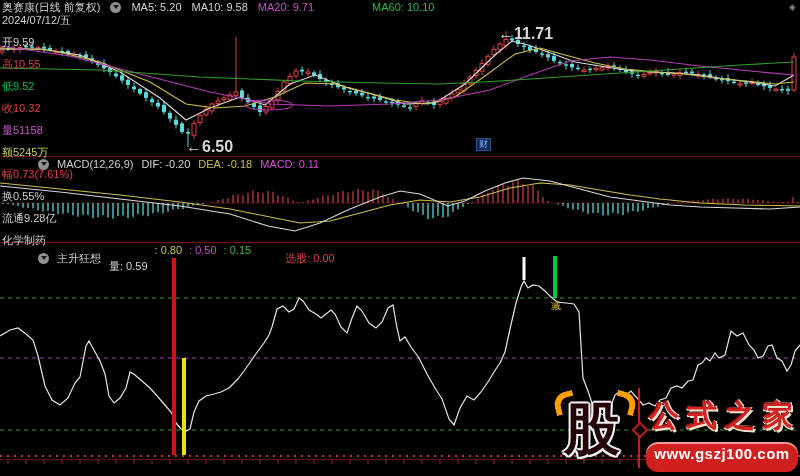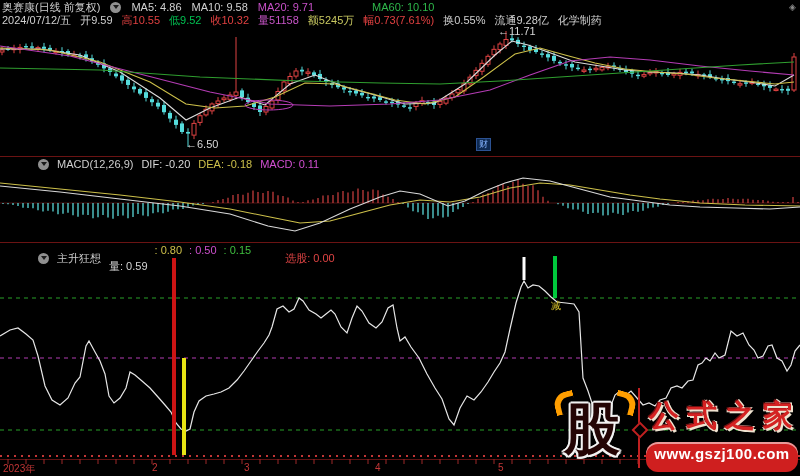--- a/index.html
+++ b/index.html
@@ -2,25 +2,25 @@
 <html><head>
 <meta charset="utf-8">
 <style>
   html,body{margin:0;padding:0;background:#000;}
   .screen{position:relative;width:800px;height:476px;background:#000;overflow:hidden;
           font-family:"Liberation Sans","DejaVu Sans",sans-serif;}
   svg{position:absolute;left:0;top:0;}
   .topbar{position:absolute;left:0;top:0;width:800px;}
   .tline{position:absolute;left:2px;white-space:nowrap;font-size:11px;line-height:13px;color:#cfcfcf;}
   .tline1{top:1px;display:flex;gap:10px;align-items:center;}
-  .tline2{top:14px;display:flex;gap:9px;}
+  .tline2{top:14px;display:flex;gap:9px;flex-direction:column;}
   .cicon{display:inline-block;width:11px;height:11px;border-radius:50%;background:#909090;position:relative;flex:0 0 auto;}
   .cicon::after{content:"";position:absolute;left:2.5px;top:3px;border:3px solid transparent;border-top:4px solid #1a1a1a;}
   .phead{position:absolute;left:2px;white-space:nowrap;font-size:11px;line-height:12px;display:flex;gap:8px;align-items:center;color:#cfcfcf;z-index:3;padding-left:36px;}
-  .pos-label{position:absolute;font-size:11px;color:#d8d8d8;white-space:nowrap;z-index:3;}
+  .pos-label{position:absolute;font-size:16px;color:#d8d8d8;white-space:nowrap;z-index:3;font-weight:bold;}
   .badge{position:absolute;font-size:9px;line-height:11px;padding:0 2px;background:#0e2a52;color:#86b4ff;border:1px solid #2c5293;z-index:3;}
   .marker{position:absolute;font-size:10px;color:#d8c22a;z-index:4;}
   .axis-labels{position:absolute;left:0;top:462px;width:800px;height:14px;}
   .axis-labels span{position:absolute;top:0;font-size:10px;color:#c23636;}
   .corner{position:absolute;right:4px;top:2px;font-size:9px;color:#8a8a8a;}
   
   .wm{position:absolute;left:550px;top:386px;width:250px;height:90px;z-index:6;}
   .wm-logo{position:absolute;left:6px;top:6px;width:82px;height:82px;}
   .wm-char{position:absolute;left:8px;top:6px;font-size:56px;line-height:62px;font-weight:bold;color:#240505;
     text-shadow:2px 0 #f2f2f2,-2px 0 #f2f2f2,0 2px #f2f2f2,0 -2px #f2f2f2,1.5px 1.5px #f2f2f2,-1.5px -1.5px #f2f2f2,1.5px -1.5px #f2f2f2,-1.5px 1.5px #f2f2f2;}
@@ -527,21 +527,21 @@
       <line x1="746" y1="459" x2="746" y2="464" stroke="#9c2828" stroke-width="1"></line>
       <line x1="764" y1="459" x2="764" y2="464" stroke="#9c2828" stroke-width="1"></line>
       <line x1="782" y1="459" x2="782" y2="464" stroke="#9c2828" stroke-width="1"></line>
     </svg>
 
   <div class="topbar">
     <div class="tline tline1">
       <span>奥赛康(日线 前复权)</span>
       <span class="cicon"></span>
       <span style="display:flex;gap:10px;">
-          <span style="color: rgb(210, 210, 210);">MA5: 4.86</span>
+          <span style="color: rgb(210, 210, 210);">MA5: 5.20</span>
           <span style="color: rgb(210, 210, 210);">MA10: 9.58</span>
           <span style="color: rgb(200, 80, 200);">MA20: 9.71</span>
           <span style="color: rgb(45, 184, 74); padding-left: 48px;">MA60: 10.10</span>
         </span>
     </div>
     <div class="tline tline2">
         <span style="color: rgb(207, 207, 207);">2024/07/12/五</span>
         <span style="color: rgb(207, 207, 207);">开9.59</span>
         <span style="color: rgb(224, 64, 64);">高10.55</span>
         <span style="color: rgb(0, 192, 80);">低9.52</span>
@@ -575,27 +575,20 @@
         <span style="color: rgb(63, 191, 63);">: 0.15</span>
       </span>
     <span style="margin-left:26px;color:#e04444;">选股: 0.00</span>
   </div>
 
   <div class="pos-label" style="left: 186px; top: 138px;">←6.50</div>
   <div class="pos-label" style="left: 498px; top: 25px;">←11.71</div>
   <div class="badge" style="left: 476px; top: 138px;">财</div>
   <div class="marker" style="left: 551px; top: 299px;">减</div>
 
-  <div class="axis-labels">
-      <span style="left: 3px; color: rgb(194, 54, 54);">2023年</span>
-      <span style="left: 152px; color: rgb(194, 54, 54);">2</span>
-      <span style="left: 244px; color: rgb(194, 54, 54);">3</span>
-      <span style="left: 375px; color: rgb(194, 54, 54);">4</span>
-      <span style="left: 498px; color: rgb(194, 54, 54);">5</span>
-    </div>
 
   <div class="corner">◈</div>
 
   <div class="wm">
     <div class="wm-logo">
       <div class="horn horn-l"></div>
       <div class="horn horn-r"></div>
       <div class="wm-char">股</div>
     </div>
     <div class="wm-divider"></div>

